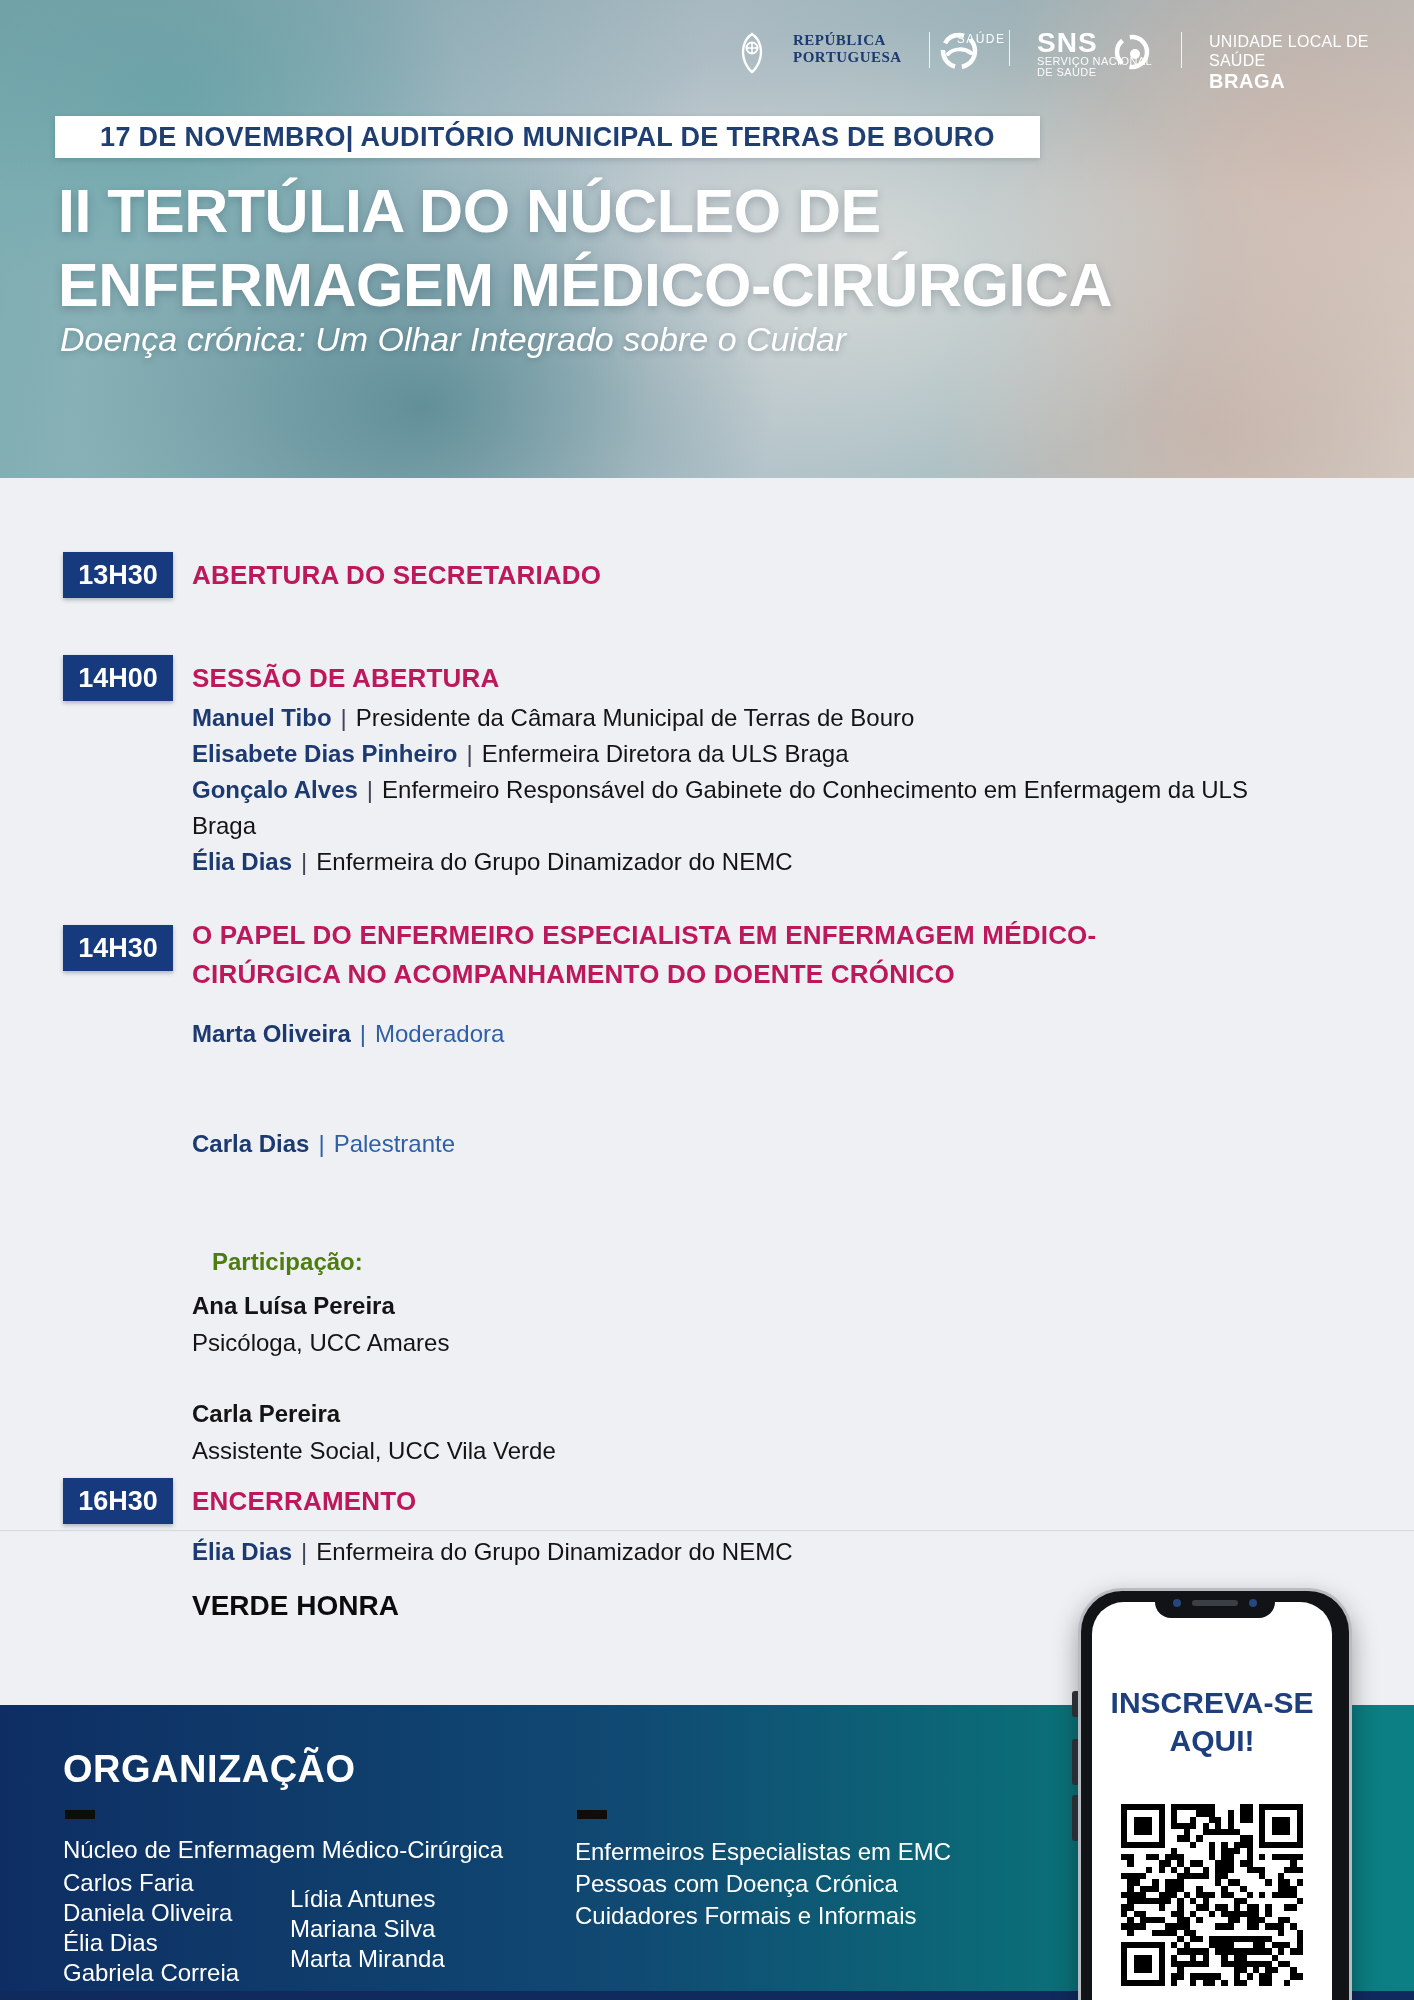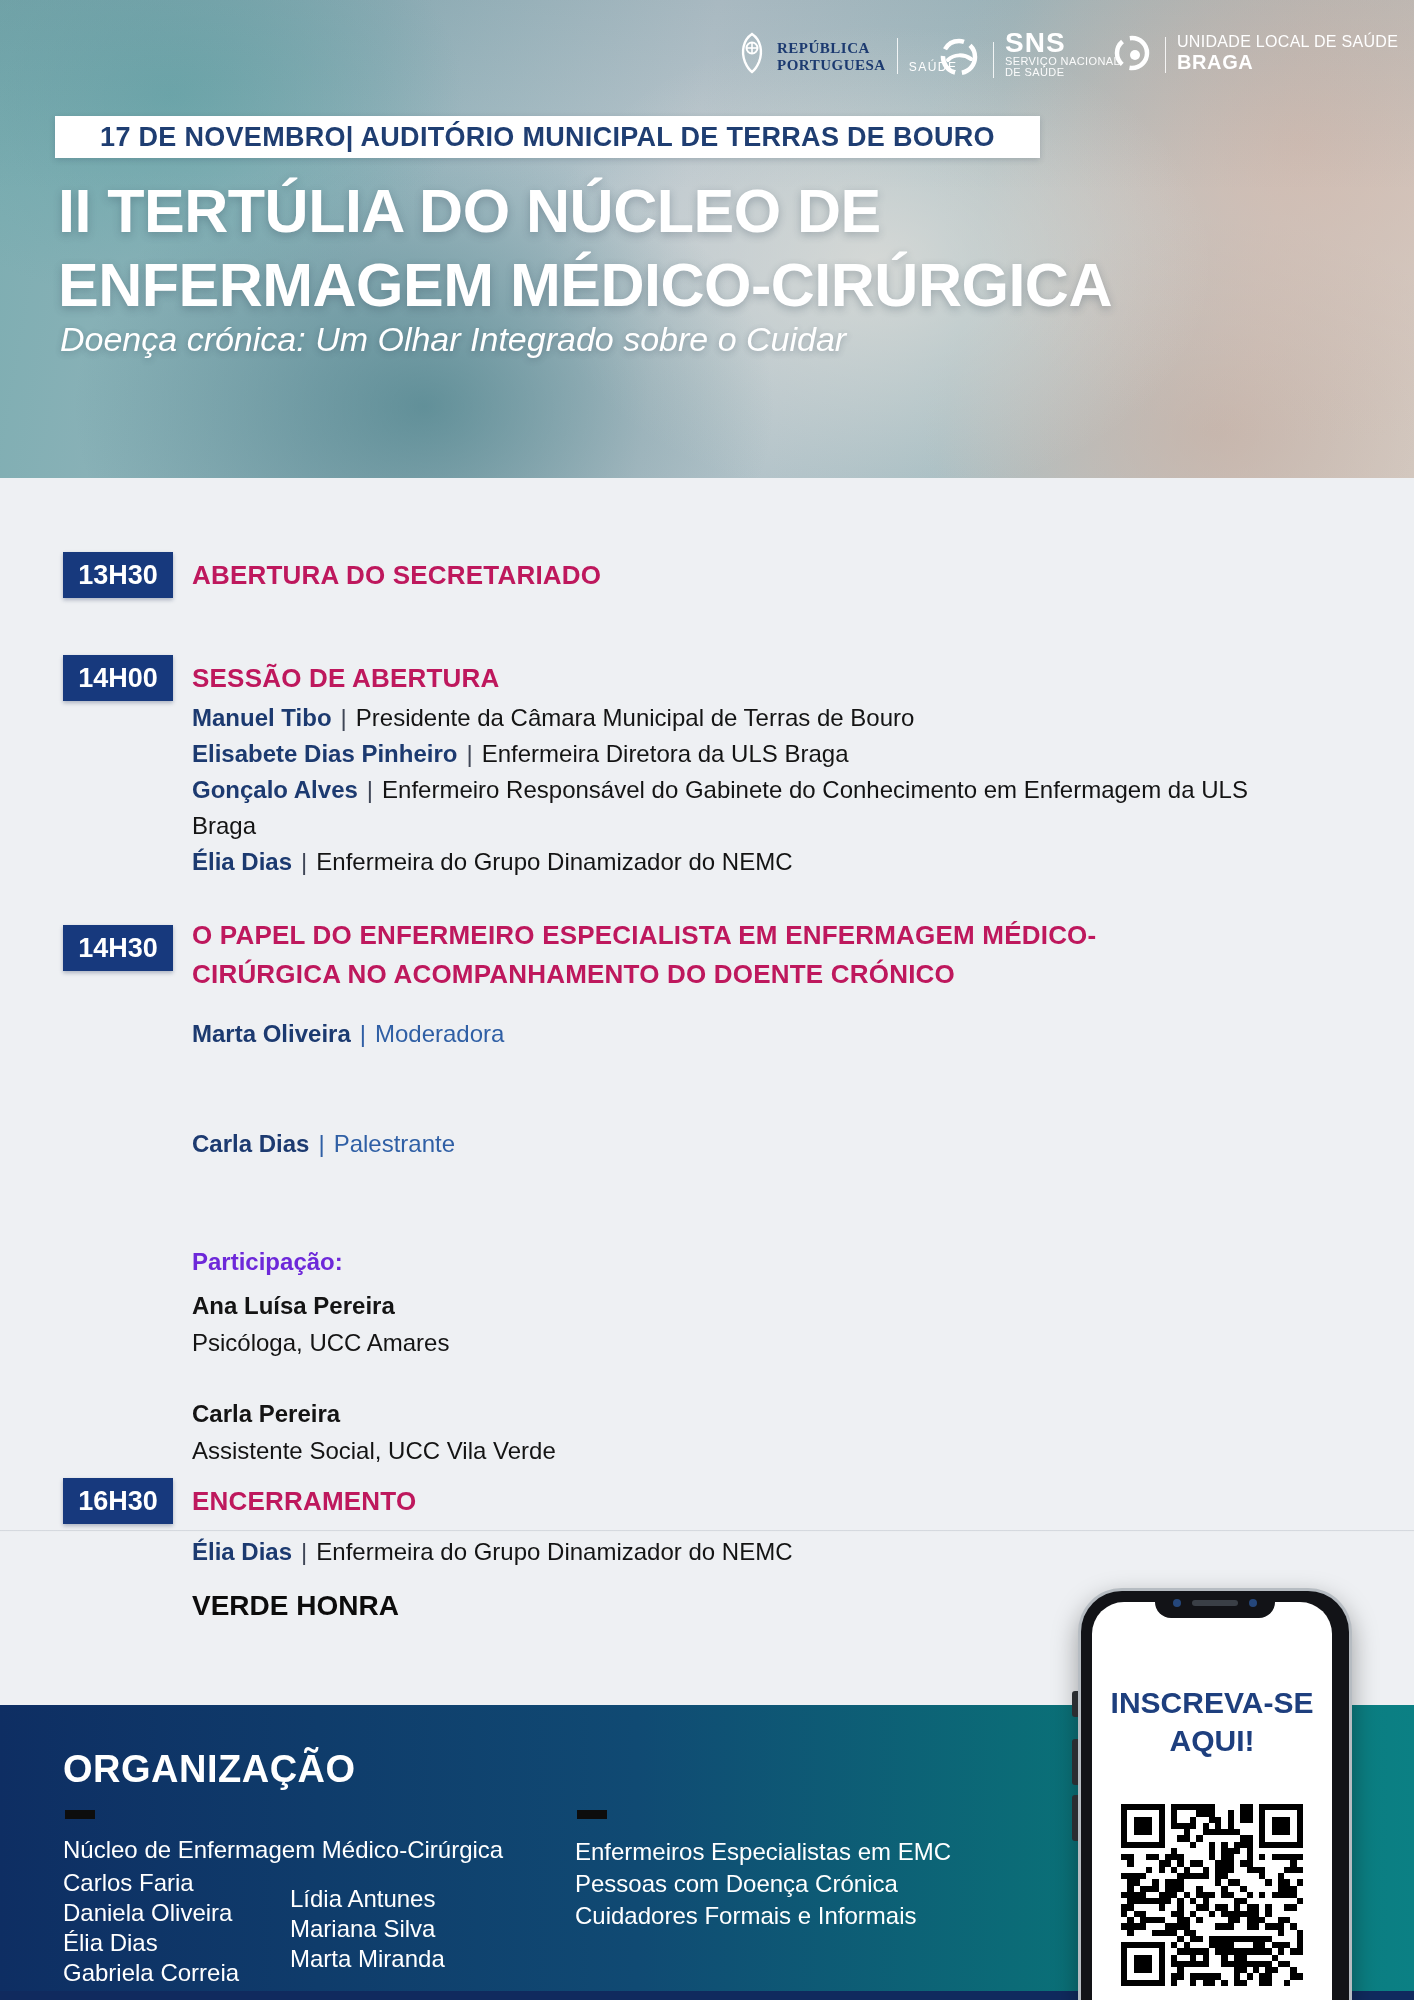--- a/index.html
+++ b/index.html
@@ -15,21 +15,21 @@
       radial-gradient(ellipse 420px 300px at 12% 20%, rgba(110,168,172,.95), rgba(110,168,172,0) 70%),
       radial-gradient(ellipse 500px 380px at 30% 85%, rgba(44,108,118,.55), rgba(44,108,118,0) 70%),
       radial-gradient(ellipse 480px 340px at 62% 55%, rgba(233,228,222,.65), rgba(233,228,222,0) 70%),
       radial-gradient(ellipse 520px 420px at 92% 30%, rgba(209,186,175,.8), rgba(209,186,175,0) 72%),
       radial-gradient(ellipse 420px 300px at 86% 90%, rgba(196,172,160,.6), rgba(196,172,160,0) 70%),
       linear-gradient(100deg,#7cadb1 0%,#98b6be 26%,#b9c6cd 48%,#a9bfc4 68%,#cdc6c0 88%,#d6cdc5 100%);
   }
   .hero-shade{position:absolute;left:0;top:0;width:100%;height:100%;
     background:linear-gradient(180deg, rgba(50,90,105,.12), rgba(50,90,105,0) 40%);}
   
-  .logo{position:absolute;display:flex;align-items:flex-end;color:#fff;}
+  .logo{position:absolute;display:flex;align-items:flex-start;color:#fff;gap:16px;}
   .logo-divider{width:1px;height:36px;background:rgba(255,255,255,.85);margin:0 11px;}
   .lg-rep{left:738px;top:32px;}
   .lg-rep .nm{font-family:"Liberation Serif", serif;font-weight:700;font-size:15px;line-height:17px;letter-spacing:.5px;}
   .lg-rep .tag{font-size:12px;letter-spacing:1.5px;font-weight:400;}
   .lg-sns{left:938px;top:30px;}
   .lg-sns .abbr{font-size:28px;font-weight:700;line-height:26px;letter-spacing:1px;}
   .lg-sns .sub{font-size:11px;line-height:11px;letter-spacing:.4px;opacity:.95;}
   .lg-uls{left:1112px;top:32px;}
   .lg-uls .l1{font-size:16px;line-height:19px;font-weight:400;letter-spacing:.3px;}
   .lg-uls .l2{font-size:20px;line-height:22px;font-weight:700;letter-spacing:.6px;}
@@ -51,21 +51,21 @@
   .badge{position:absolute;left:63px;width:110px;height:46px;background:#17397d;color:#fff;
     display:flex;align-items:center;justify-content:center;font-size:27px;font-weight:700;
     box-shadow:0 2px 4px rgba(20,40,80,.3);}
   .sec-title{position:absolute;left:192px;color:#be185d;font-size:26px;font-weight:800;letter-spacing:.2px;white-space:nowrap;}
   .spk-block{position:absolute;left:192px;top:700px;width:1080px;font-size:24px;line-height:36px;color:#141414;}
   .nm{color:#1c3a70;font-weight:700;}
   .sep{color:#3f4656;padding:0 9px;font-weight:400;}
   .sep.blue{color:#2f5fa5;}
   .role-blue{color:#2f5fa5;}
   .line{position:absolute;left:192px;font-size:24px;color:#141414;white-space:nowrap;}
-  .bold-black{font-weight:700;color:#6d28d9;}
+  .bold-black{font-weight:700;color:#4d7c0f;margin-left:20px;}
   .verde{position:absolute;left:192px;top:1590px;font-size:28px;font-weight:800;color:#0c0c0c;}
   .crease{position:absolute;left:0;top:1530px;width:1414px;height:2px;
     background:linear-gradient(180deg, rgba(120,130,145,.30), rgba(255,255,255,.55));}
   
   .footer{position:absolute;left:0;top:1705px;width:1414px;height:295px;
     background:linear-gradient(90deg,#0e2e63 0%,#104a73 45%,#0a7378 78%,#0b8084 100%);}
   .strip{position:absolute;left:0;top:1991px;width:1414px;height:9px;background:#102a5e;z-index:2;}
   .f-head{position:absolute;color:#fff;font-size:38px;font-weight:800;letter-spacing:.5px;white-space:nowrap;}
   .f-dash{position:absolute;width:30px;height:9px;background:#0d0d0d;}
   .f-text{position:absolute;color:#fff;font-size:24px;white-space:nowrap;}

